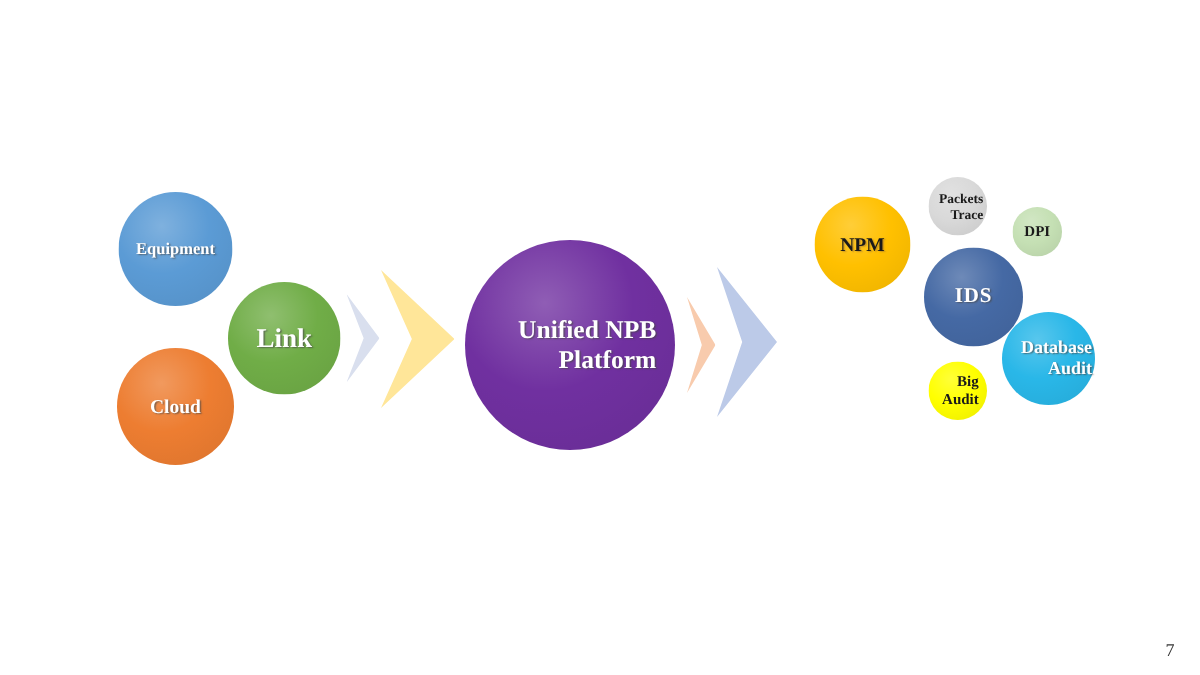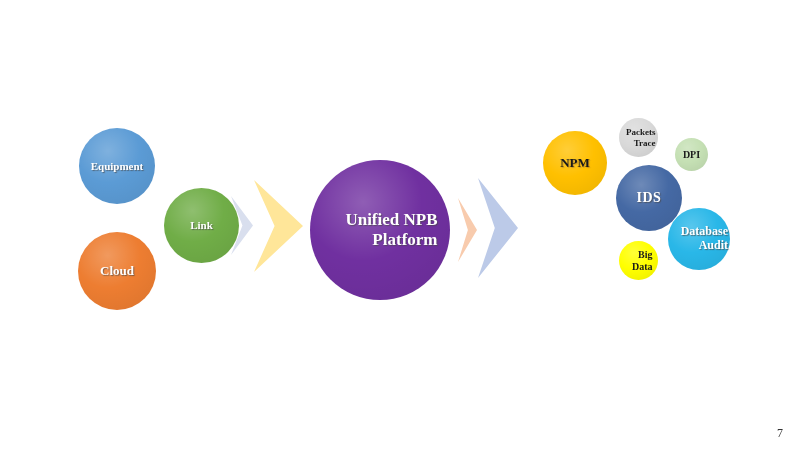--- a/index.html
+++ b/index.html
@@ -25,21 +25,21 @@
     background-image: radial-gradient(circle at 38% 30%,
       rgba(255,255,255,0.22), rgba(255,255,255,0) 45%, rgba(0,0,0,0.07) 92%);
   }
   .lbl { line-height: 1.15; }
   .t-shadow { text-shadow: 1px 1px 1px rgba(70,70,70,0.65); }
   .t-shadow-dark { text-shadow: 1px 1px 1px rgba(130,90,60,0.45); }
 
   
   #c-equipment { left: 79px;  top: 128px; width: 76px; height: 76px; font-size: 11px; }
   #c-cloud     { left: 78px;  top: 232px; width: 78px; height: 78px; font-size: 13px; }
-  #c-link      { left: 164px; top: 188px; width: 75px; height: 75px; font-size: 11px; }
+  #c-link      { left: 152px; top: 188px; width: 75px; height: 75px; font-size: 18px; }
   #c-equipment .lbl, #c-cloud .lbl, #c-link .lbl { white-space: nowrap; }
 
   
   #c-platform  { left: 310px; top: 160px; width: 140px; height: 140px; font-size: 17px; }
   #c-platform .lbl { width: 115px; }
 
   
   #c-npm     { left: 543px; top: 131px; width: 64px; height: 64px; font-size: 13px; }
   #c-packets { left: 619px; top: 118px; width: 39px; height: 39px; font-size: 9px;  }
   #c-packets .lbl { width: 34px; }
@@ -98,21 +98,21 @@
   <div class="circle" id="c-packets" style="background-color: rgb(217, 217, 217); color: rgb(26, 26, 26);">
     <span class="lbl">Packets Trace</span>
   </div>
   <div class="circle" id="c-dpi" style="background-color: rgb(197, 224, 180); color: rgb(26, 26, 26);">
     <span class="lbl">DPI</span>
   </div>
   <div class="circle" id="c-ids" style="background-color: rgb(69, 105, 164); color: rgb(255, 255, 255);">
     <span class="lbl t-shadow">IDS</span>
   </div>
   <div class="circle" id="c-bigdata" style="background-color: rgb(255, 255, 0); color: rgb(26, 26, 26);">
-    <span class="lbl">Big Data</span>
+    <span class="lbl">Big Audit</span>
   </div>
   <div class="circle" id="c-dbaudit" style="background-color: rgb(41, 183, 232); color: rgb(255, 255, 255);">
     <span class="lbl t-shadow">Database Audit</span>
   </div>
 
   <div class="page-number">7</div>
 
 </div>
 
 </body></html>

